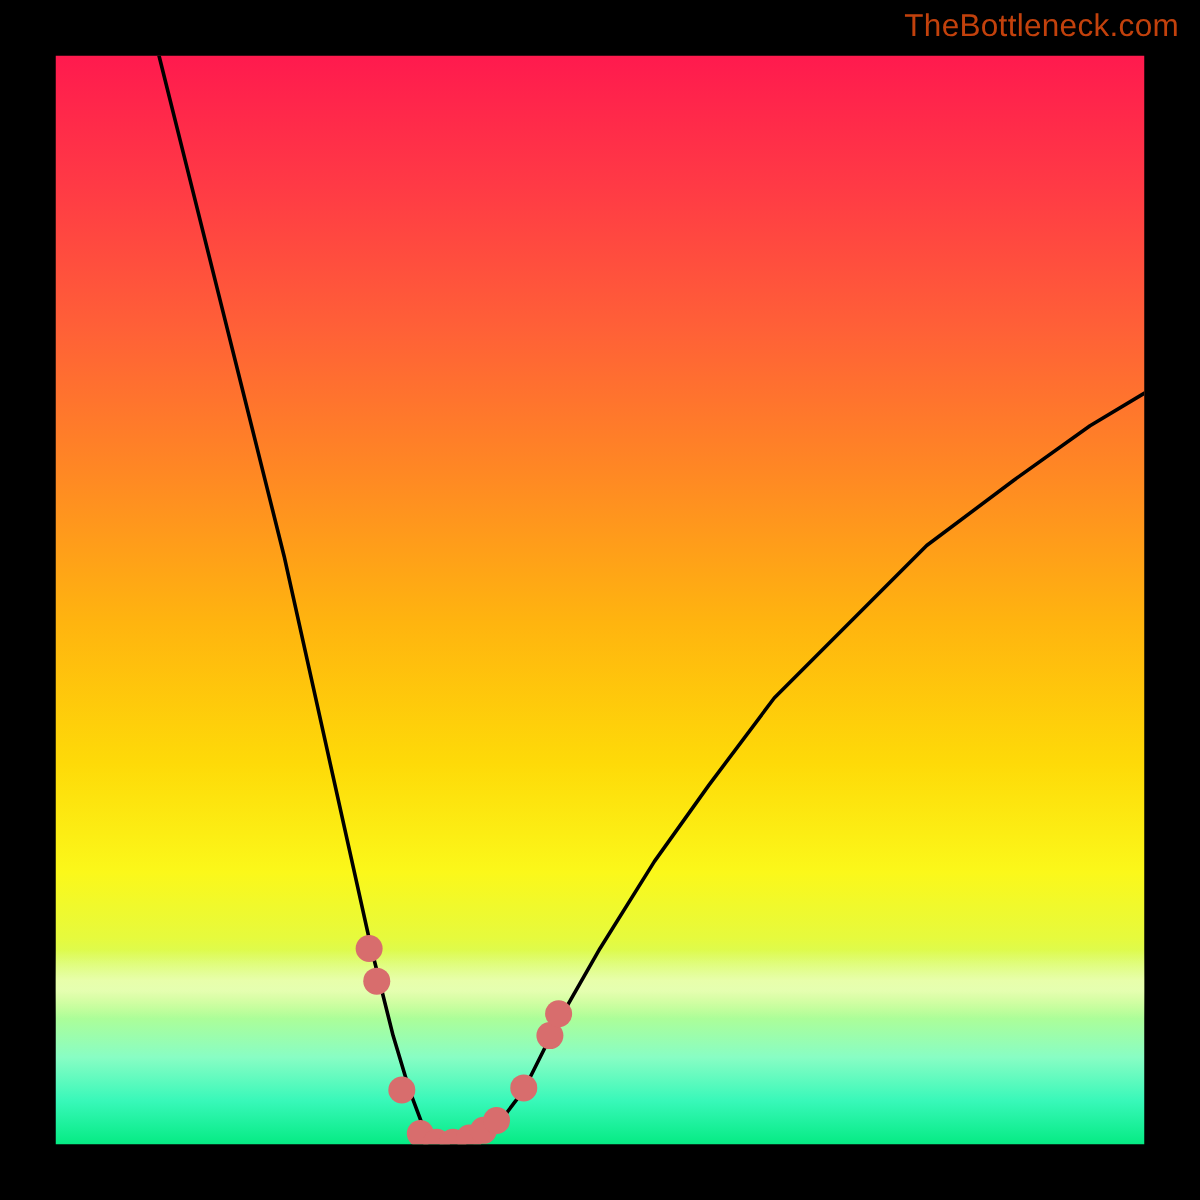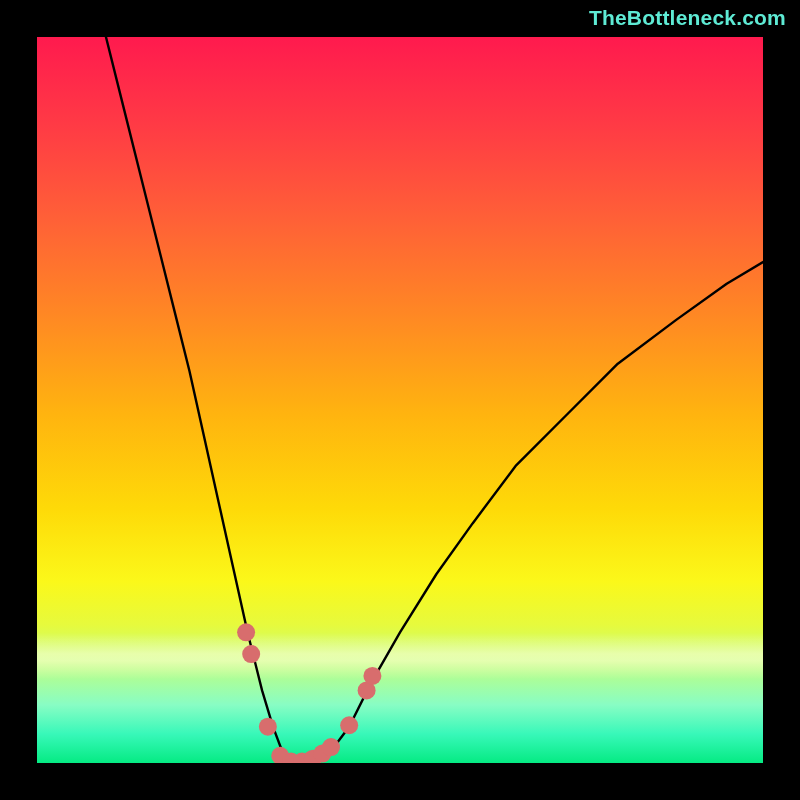--- a/index.html
+++ b/index.html
@@ -69,24 +69,24 @@
     position: absolute;
     left: 0;
     top: 0;
     width: 726px;
     height: 726px;
   }
   .watermark {
     position: absolute;
     top: 6px;
     right: 14px;
-    color: #5eead4;
+    color: #c2410c;
     font-size: 21px;
     letter-spacing: 0.2px;
-    font-weight: 700;
+    font-weight: 400;
   }
 </style>
 </head>
 <body>
 
 <div class="frame">
 
   <div class="plot-area">
     <div class="gradient"></div>
     <div class="band"></div>

